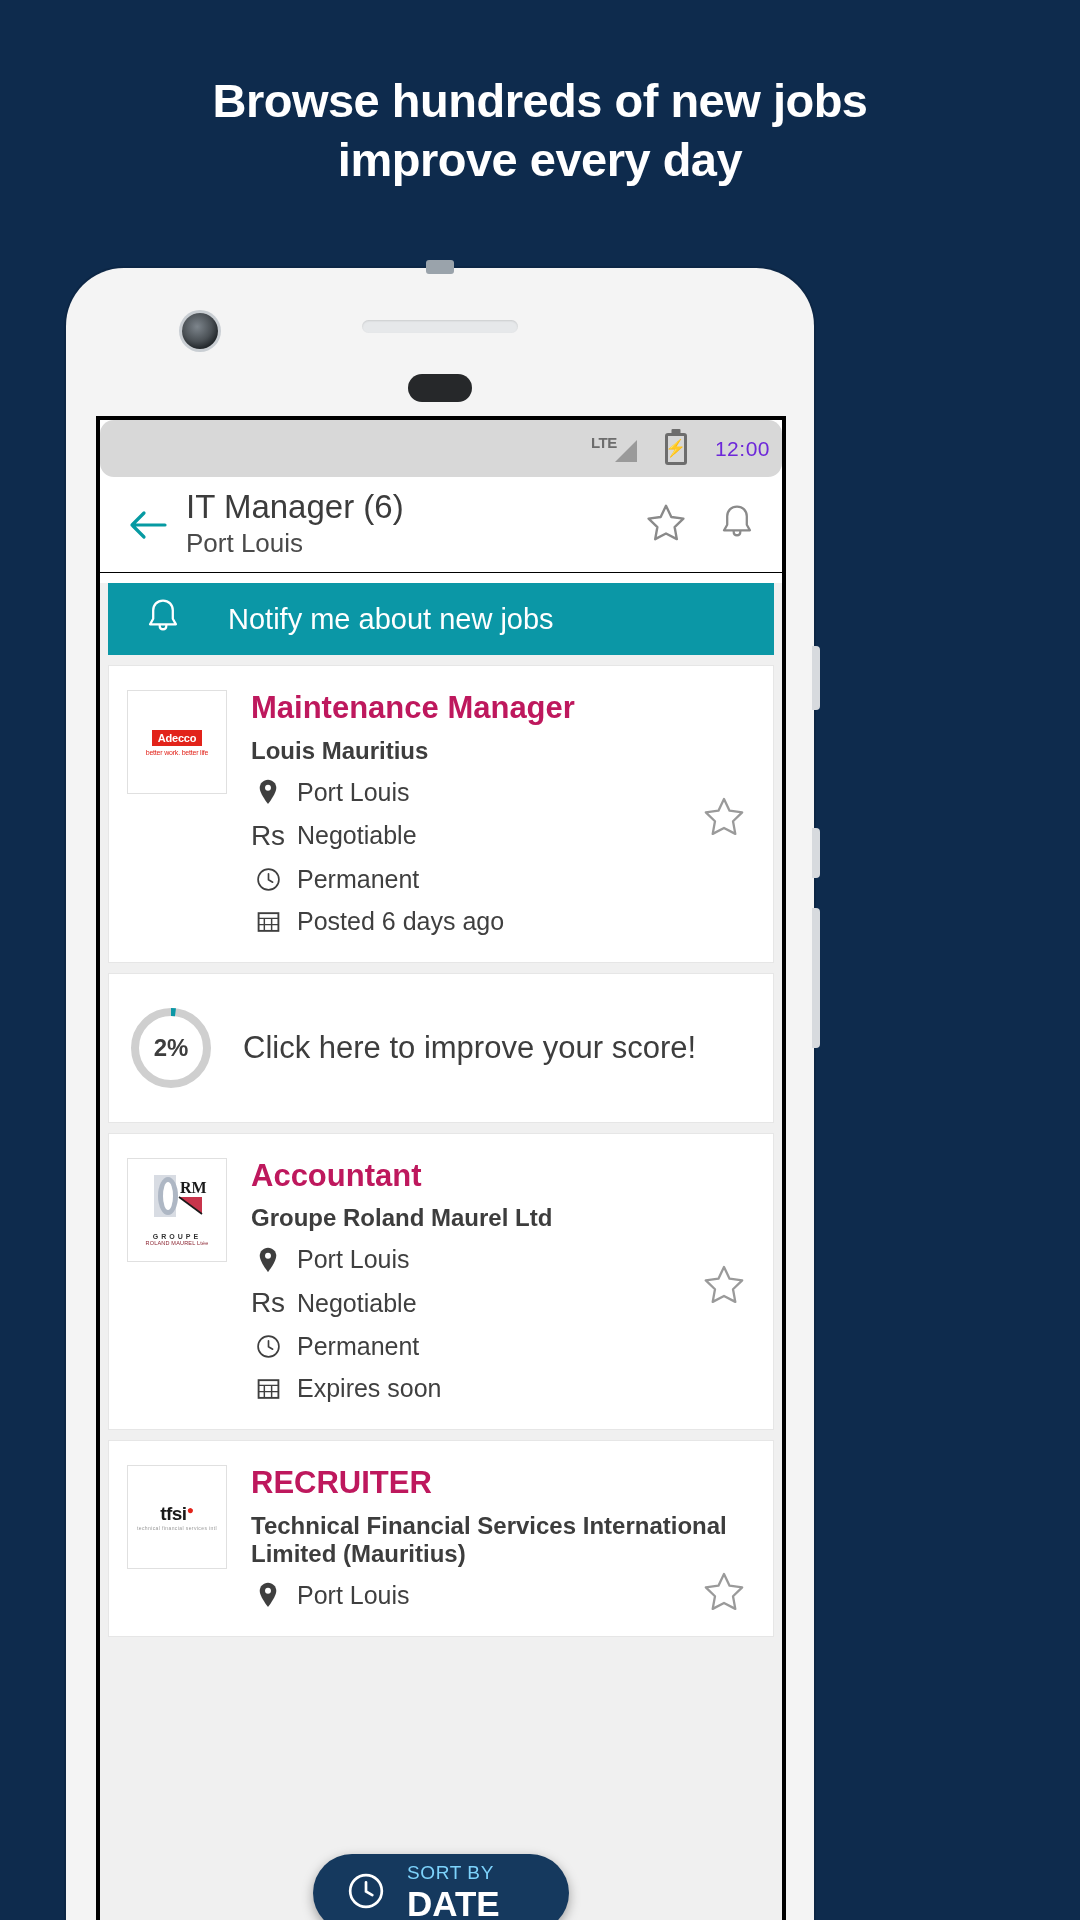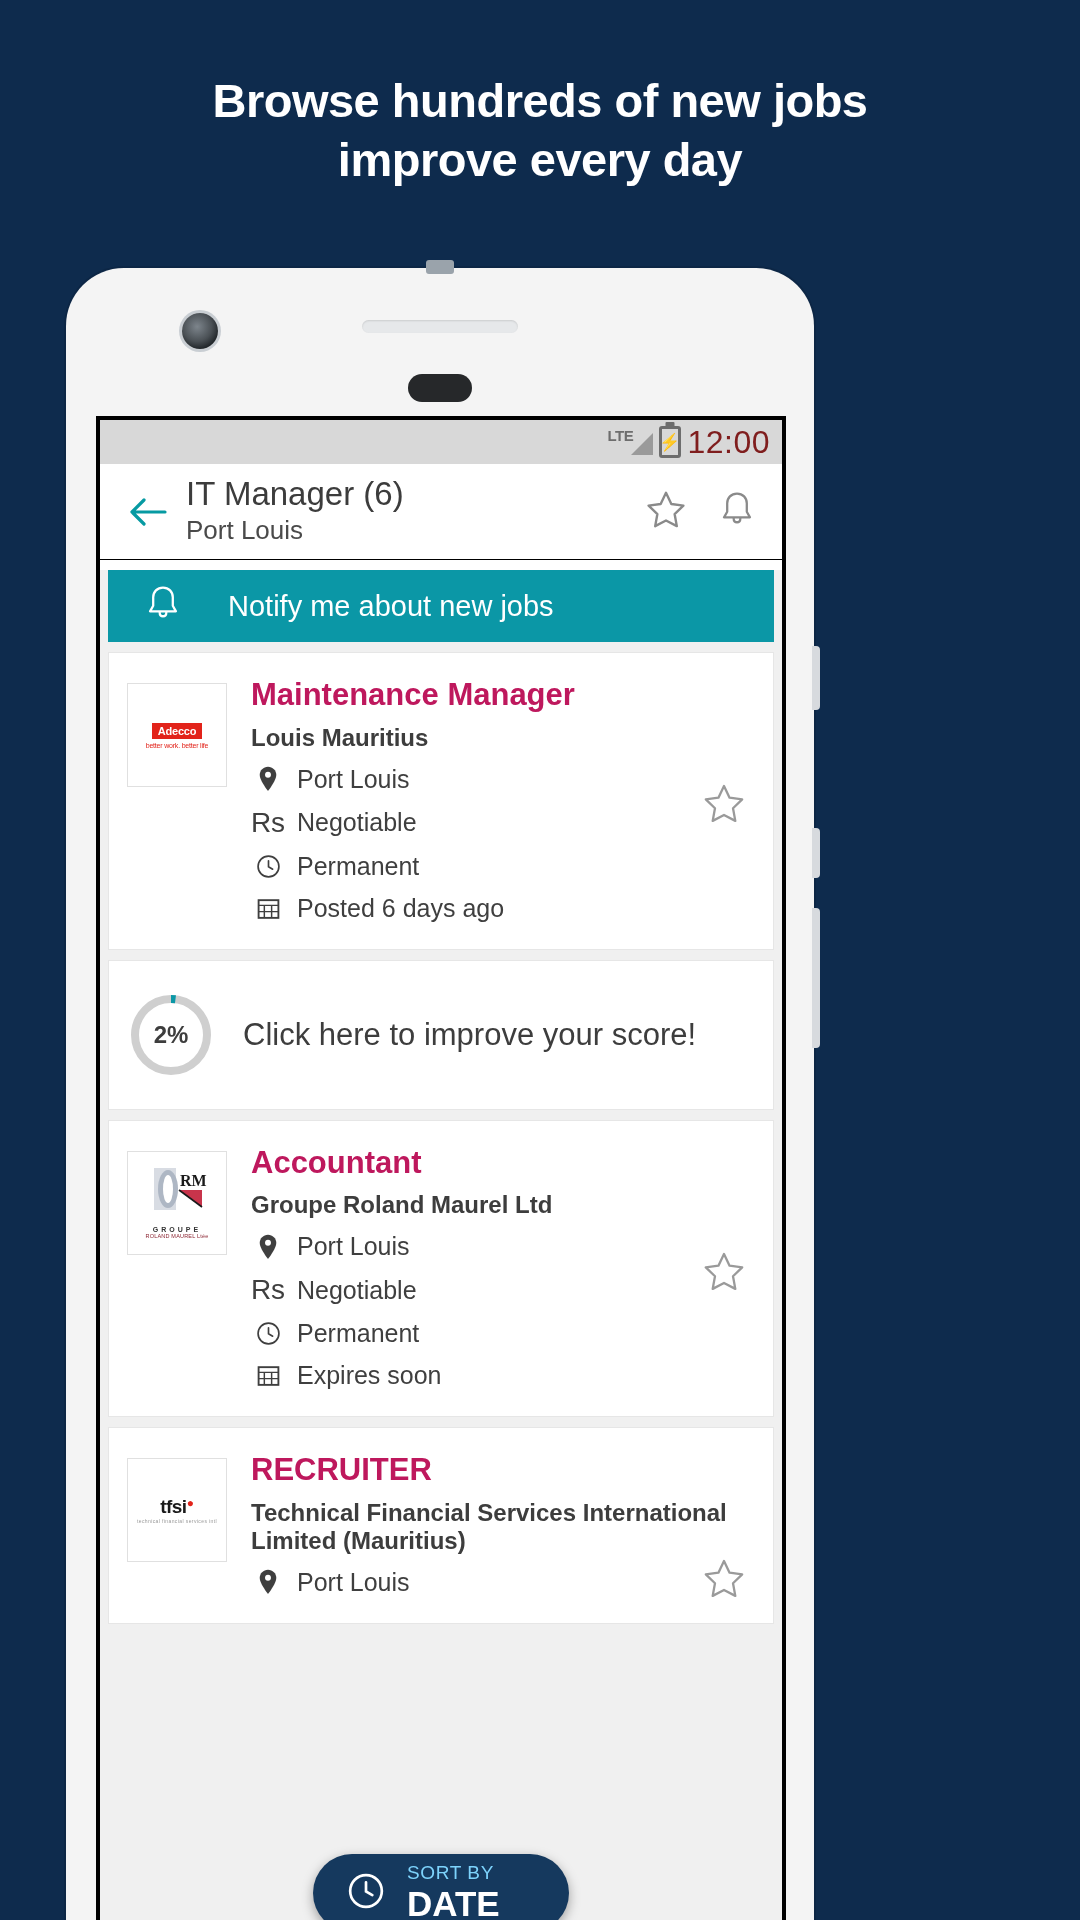--- a/index.html
+++ b/index.html
@@ -57,23 +57,23 @@
   .screen {
     position: absolute; left: 30px; top: 148px;
     width: 690px; height: 1534px;
     background: #ffffff; overflow: hidden;
     border: 4px solid #000;
     border-bottom: none;
   }
 
   
   .statusbar {
-    height: 44px; background: #d8d8d8;
+    height: 57px; background: #d8d8d8;
     display: flex; align-items: center; justify-content: flex-end;
-    padding-right: 12px; gap: 6px;
+    padding-right: 12px; gap: 28px; border-radius: 14px;
   }
   .lte-wrap { position: relative; width: 46px; height: 30px; }
   .lte-txt {
     position: absolute; left: 0; top: 0; font-size: 15px; font-weight: bold;
     color: #6d6d6d; letter-spacing: -0.5px;
   }
   .signal {
     position: absolute; right: 0; bottom: 2px;
     width: 0; height: 0;
     border-left: 22px solid transparent;
@@ -82,21 +82,21 @@
   .battery {
     position: relative; width: 22px; height: 32px;
     border: 3px solid #6d6d6d; border-radius: 3px;
     display: flex; align-items: center; justify-content: center;
   }
   .battery::before {
     content: ""; position: absolute; top: -7px; left: 50%; transform: translateX(-50%);
     width: 9px; height: 4px; background: #6d6d6d; border-radius: 1px 1px 0 0;
   }
   .bolt { font-size: 17px; color: #6d6d6d; line-height: 1; }
-  .clock-txt { font-size: 32px; color: #7f1d1d; letter-spacing: 0.5px; }
+  .clock-txt { font-size: 21px; color: #6d28d9; letter-spacing: 0.5px; }
 
   
   .appbar {
     height: 96px; background: #fff;
     display: flex; align-items: center; padding: 0 18px 0 22px;
     border-bottom: 1px solid #000000;
   }
   .back-arrow { width: 52px; flex: 0 0 52px; display: flex; align-items: center; justify-content: center; }
   .titles { flex: 1; margin-left: 12px; }
   .title-main { font-size: 33px; color: #3c3c3c; line-height: 1.12; }
@@ -112,21 +112,21 @@
   }
   .notify-text { font-size: 29px; color: #fff; }
 
   .card {
     background: #fff; margin: 10px 8px 0 8px;
     border: 1px solid #e6e6e6; position: relative;
   }
   .job-card { display: flex; padding: 24px 18px 26px 18px; }
   .logo-box {
     width: 100px; height: 104px; flex: 0 0 100px;
-    border: 1px solid #e0e0e0; background: #fff; margin-top: 6px;
+    border: 1px solid #e0e0e0; background: #fff; 
     display: flex; align-items: center; justify-content: center; overflow: hidden;
   }
   .job-body { flex: 1; padding-left: 24px; padding-right: 8px; }
   .job-title { font-size: 31px; font-weight: bold; color: #be185d; line-height: 1.18; }
   .job-company { font-size: 24px; font-weight: bold; color: #3d3d3d; margin-top: 10px; }
   .meta-row { display: flex; align-items: center; margin-top: 13px; }
   .meta-ico { width: 34px; flex: 0 0 34px; display: flex; align-items: center; justify-content: center; color: #3f3f3f; }
   .meta-txt { font-size: 25px; color: #3f3f3f; padding-left: 12px; }
   .rs-ico { font-size: 28px; color: #3f3f3f; }
   .fav-star { position: absolute; right: 26px; top: 128px; }

